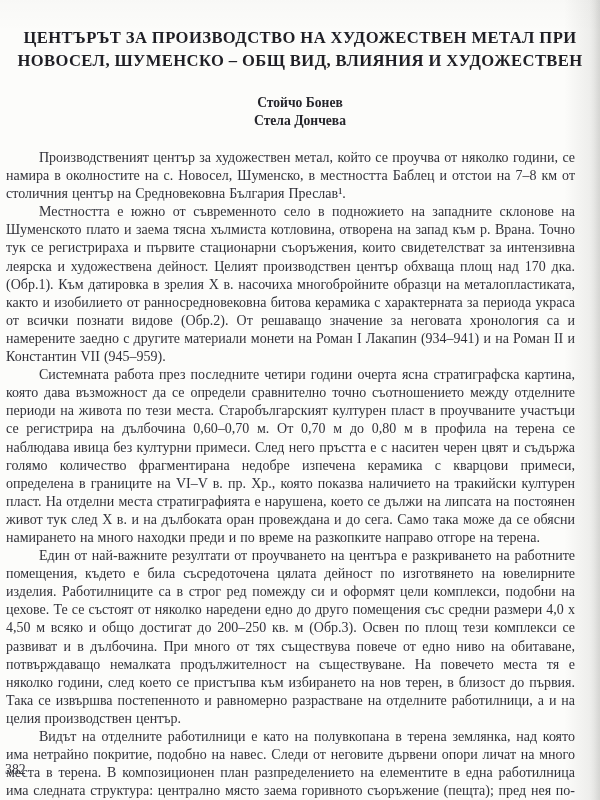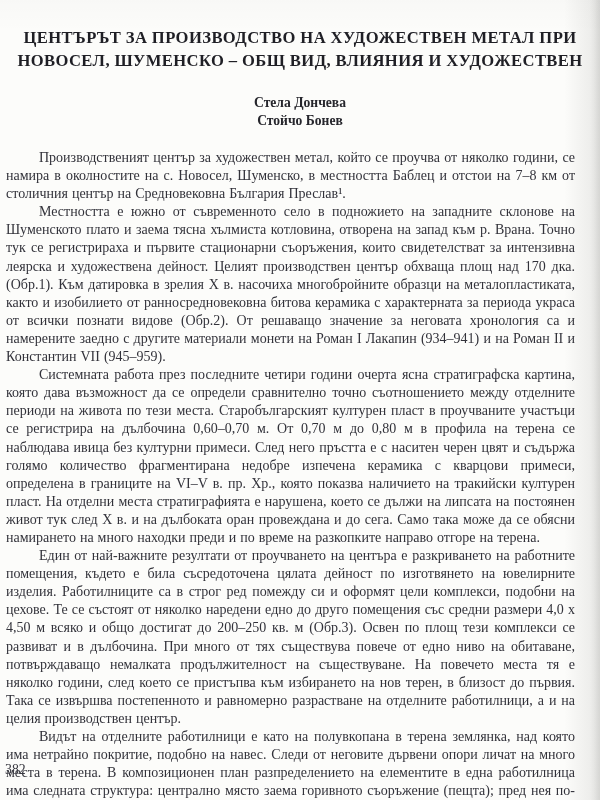--- a/index.html
+++ b/index.html
@@ -73,22 +73,22 @@
 <body>
 
 <div class="page">
 
   <h1 class="title">
     <span class="tline">ЦЕНТЪРЪТ ЗА ПРОИЗВОДСТВО НА ХУДОЖЕСТВЕН МЕТАЛ ПРИ</span>
     <span class="tline">НОВОСЕЛ, ШУМЕНСКО – ОБЩ ВИД, ВЛИЯНИЯ И ХУДОЖЕСТВЕН</span>
   </h1>
 
   <div class="authors">
+    <div>Стойчо Бонев</div>
     <div>Стела Дончева</div>
-    <div>Стойчо Бонев</div>
   </div>
 
   <div class="body-text">
     <p>Производственият център за художествен метал, който се проучва от няколко години, се намира в околностите на с. Новосел, Шуменско, в местността Баблец и отстои на 7–8 км от столичния център на Средновековна България Преслав¹.</p>
     <p>Местността е южно от съвременното село в подножието на западните склонове на Шуменското плато и заема тясна хълмиста котловина, отворена на запад към р. Врана. Точно тук се регистрираха и първите стационарни съоръжения, които свидетелстват за интензивна леярска и художествена дейност. Целият производствен център обхваща площ над 170 дка. (Обр.1). Към датировка в зрелия X в. насочиха многобройните образци на металопластиката, както и изобилието от ранносредновековна битова керамика с характерната за периода украса от всички познати видове (Обр.2). От решаващо значение за неговата хронология са и намерените заедно с другите материали монети на Роман I Лакапин (934–941) и на Роман II и Константин VII (945–959).</p>
     <p>Системната работа през последните четири години очерта ясна стратиграфска картина, която дава възможност да се определи сравнително точно съотношението между отделните периоди на живота по тези места. Старобългарският културен пласт в проучваните участъци се регистрира на дълбочина 0,60–0,70 м. От 0,70 м до 0,80 м в профила на терена се наблюдава ивица без културни примеси. След него пръстта е с наситен черен цвят и съдържа голямо количество фрагментирана недобре изпечена керамика с кварцови примеси, определена в границите на VI–V в. пр. Хр., която показва наличието на тракийски културен пласт. На отделни места стратиграфията е нарушена, което се дължи на липсата на постоянен живот тук след X в. и на дълбоката оран провеждана и до сега. Само така може да се обясни намирането на много находки преди и по време на разкопките направо отгоре на терена.</p>
     <p>Един от най-важните резултати от проучването на центъра е разкриването на работните помещения, където е била съсредоточена цялата дейност по изготвянето на ювелирните изделия. Работилниците са в строг ред помежду си и оформят цели комплекси, подобни на цехове. Те се състоят от няколко наредени едно до друго помещения със средни размери 4,0 х 4,50 м всяко и общо достигат до 200–250 кв. м (Обр.3). Освен по площ тези комплекси се развиват и в дълбочина. При много от тях съществува повече от едно ниво на обитаване, потвърждаващо немалката продължителност на съществуване. На повечето места тя е няколко години, след което се пристъпва към избирането на нов терен, в близост до първия. Така се извършва постепенното и равномерно разрастване на отделните работилници, а и на целия производствен център.</p>
     <p>Видът на отделните работилници е като на полувкопана в терена землянка, над която има нетрайно покритие, подобно на навес. Следи от неговите дървени опори личат на много места в терена. В композиционен план разпределението на елементите в една работилница има следната структура: централно място заема горивното съоръжение (пещта); пред нея по-дълбоко е предпещното пространство, ограничено от силно горели камъни. В близост до тях</p>
   </div>
 

